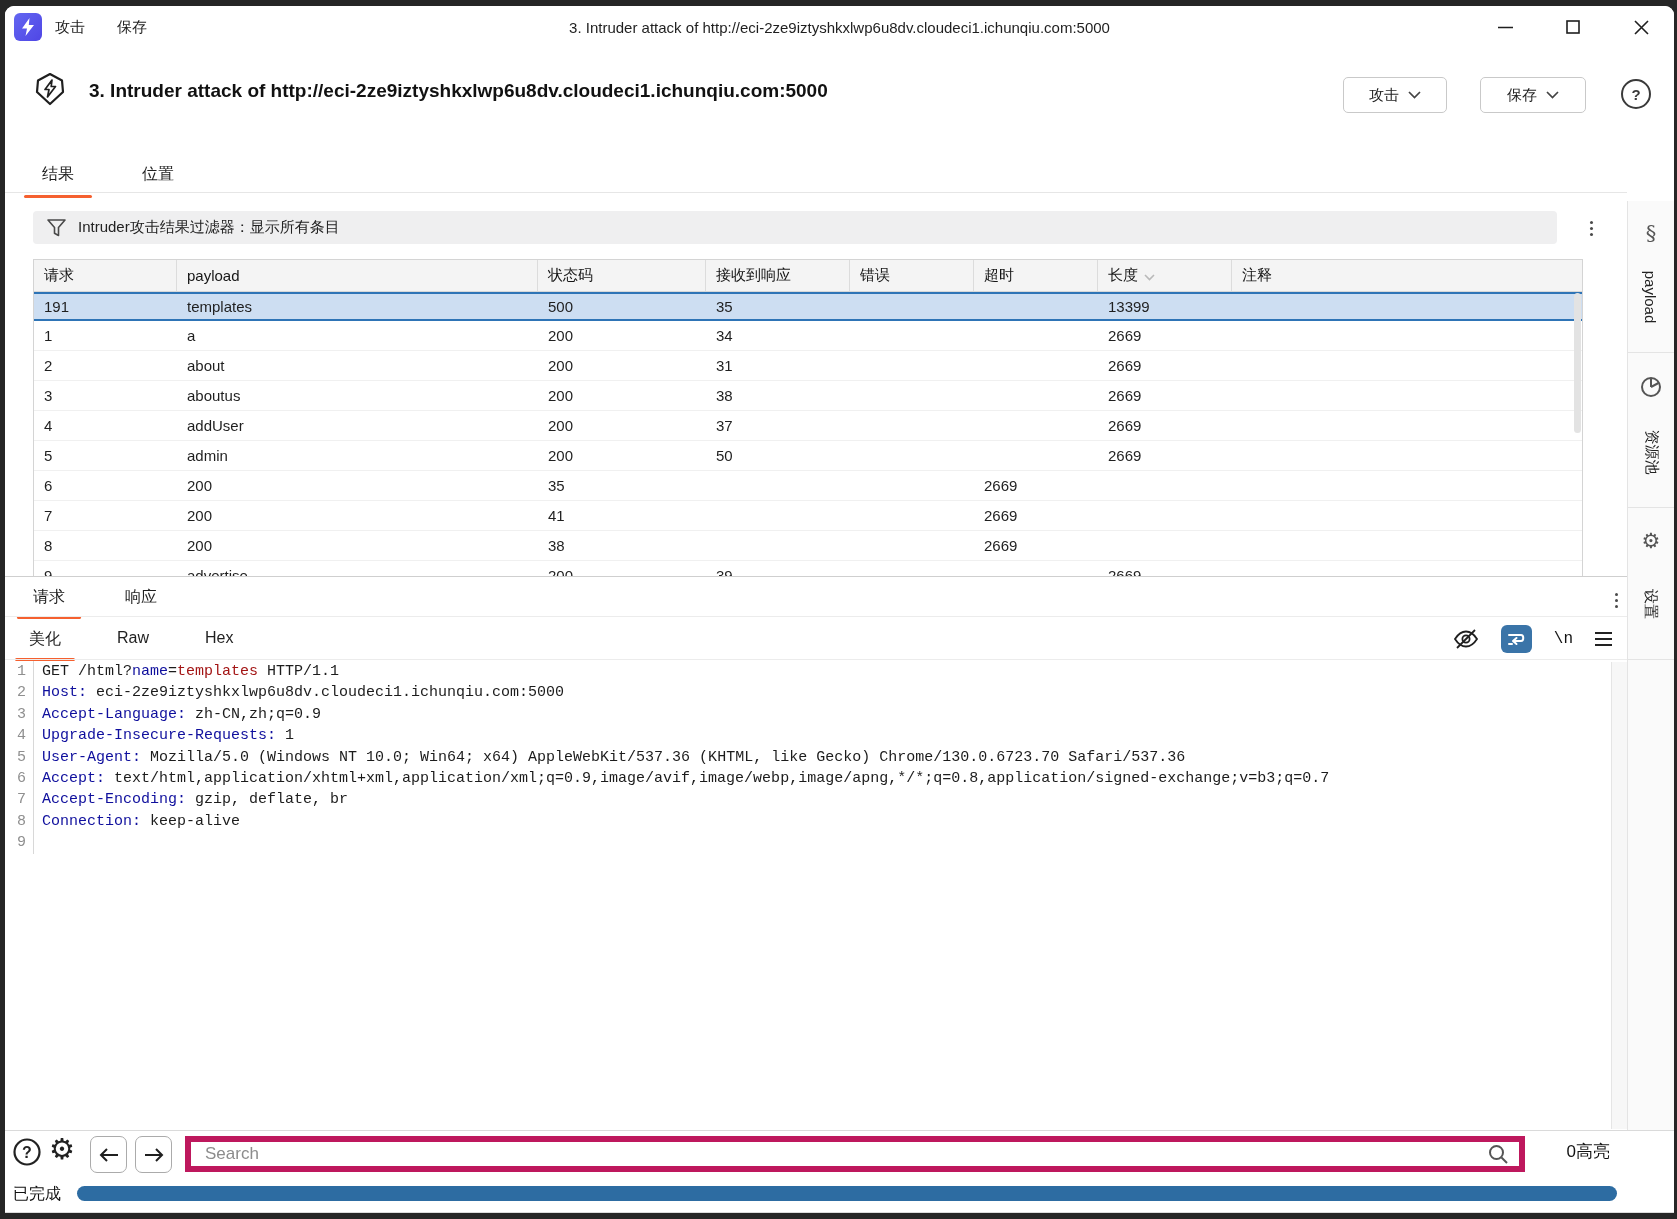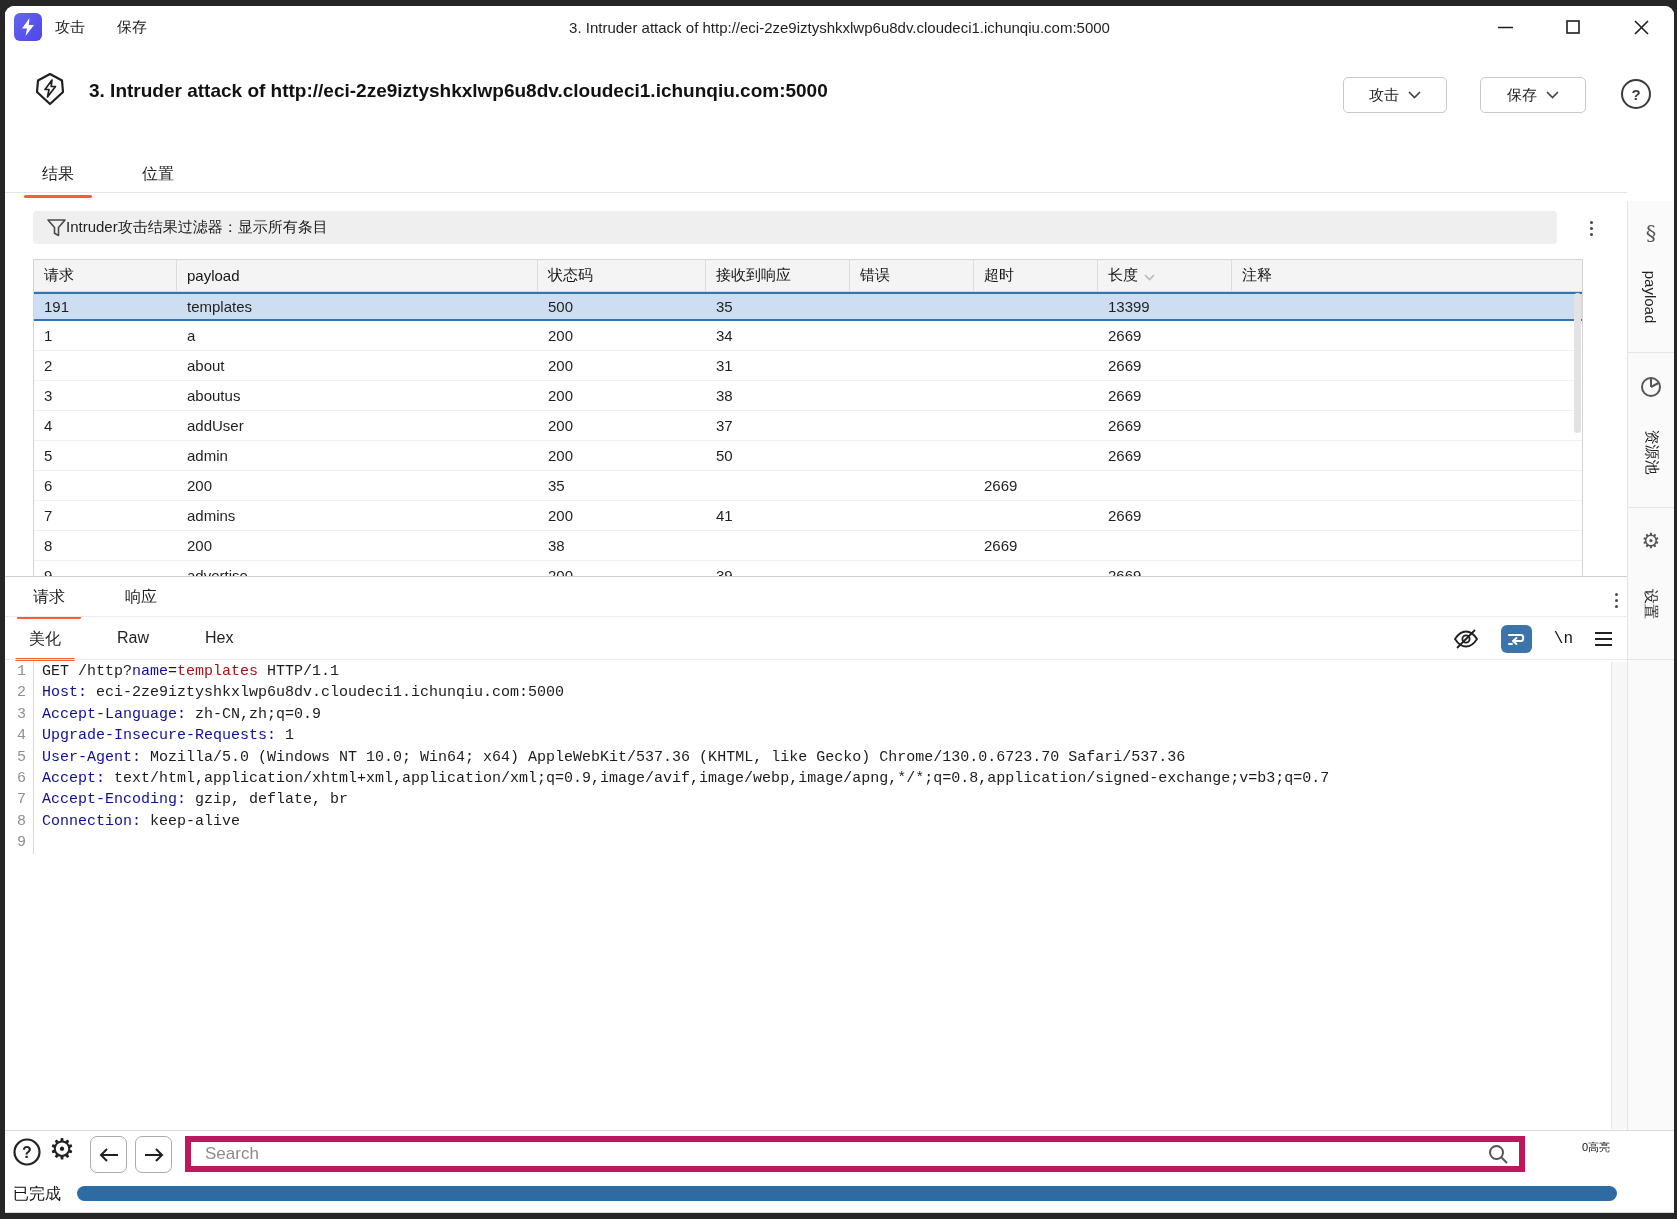--- a/index.html
+++ b/index.html
@@ -29,21 +29,21 @@
     display:flex;align-items:center;justify-content:center;font-size:15px;font-weight:bold;color:#3a3a3a;}
 
   
   .rtabs{position:absolute;left:27px;top:152px;display:flex;gap:48px;}
   .rtabs .tab{padding:6px 10px 12px 10px;font-size:16px;position:relative;}
   .tabs-underline-row{position:absolute;left:0;top:186px;width:1622px;border-bottom:1px solid #e6e6e6;}
   .tab.active:after{content:"";position:absolute;left:-8px;right:-8px;bottom:-1px;height:3px;background:#f5602f;border-radius:2px;}
 
   
   .filterbar{position:absolute;left:28px;top:205px;width:1524px;height:33px;background:#efeff0;border-radius:4px;
-    display:flex;align-items:center;padding-left:14px;box-sizing:border-box;font-size:15px;color:#222;}
+    display:flex;align-items:center;gap:12px;padding-left:14px;box-sizing:border-box;font-size:15px;color:#222;}
   .kebab{display:flex;flex-direction:column;gap:3px;align-items:center;justify-content:center;width:20px;height:24px;}
   .kebab i{width:3px;height:3px;border-radius:50%;background:#4a4a4a;}
   .filter-kebab{position:absolute;left:1576px;top:210px;}
 
   
   .rtable{position:absolute;left:28px;top:253px;width:1550px;height:318px;border:1px solid #d4d4d4;
     box-sizing:border-box;overflow:hidden;background:#fff;}
   .trow{display:grid;grid-template-columns:143px 361px 168px 144px 124px 124px 134px auto;}
   .thead{background:#f4f4f4;border-bottom:1px solid #d8d8d8;height:31px;}
   .thead .cell{display:flex;align-items:center;gap:6px;padding-left:10px;border-right:1px solid #dcdcdc;
@@ -95,21 +95,21 @@
   .toolbar{position:absolute;left:0;top:1124px;width:1669px;height:44px;border-top:1px solid #dadada;background:#fff;}
   .tool-ic{position:absolute;top:6px;}
   .nav-btn{position:absolute;top:1130px;width:37px;height:37px;border:1px solid #ababab;border-radius:7px;background:#fff;
     display:flex;align-items:center;justify-content:center;box-sizing:border-box;}
   .searchbox{position:absolute;left:180px;top:1130px;width:1340px;height:36px;border:6px solid #be185d;background:#fff;
     box-sizing:border-box;display:flex;align-items:center;}
   .searchbox input{flex:1;border:none;outline:none;font-size:17px;color:#1f1f1f;padding:0 10px 0 14px;
     font-family:"Liberation Sans",sans-serif;background:transparent;}
   .searchbox input::placeholder{color:#8c8c8c;}
   .mag{margin-right:10px;}
-  .hl-count{position:absolute;right:64px;top:1134px;font-size:11px;color:#111;}
+  .hl-count{position:absolute;right:64px;top:1134px;font-size:17px;color:#111;}
 
   
   .statusbar{position:absolute;left:0;top:1168px;width:1669px;height:38px;background:#fff;}
   .status-text{position:absolute;left:8px;top:10px;font-size:16px;color:#111;}
   .progress{position:absolute;left:72px;top:12px;width:1540px;height:15px;border-radius:8px;background:#2d6ca2;}
   .bottom-strip{position:absolute;left:0;top:1206px;width:1669px;height:7px;background:#dcdcdc;}
 </style>
 </head>
 <body>
 
@@ -279,21 +279,20 @@
           <div class="cell">6</div>
           <div class="cell">200</div>
           <div class="cell">35</div>
           <div class="cell"></div>
           <div class="cell"></div>
           <div class="cell">2669</div>
           <div class="cell"></div>
         </div>
         <div class="trow">
           <div class="cell">7</div>
-          <div class="cell">admins</div>
           <div class="cell">200</div>
           <div class="cell">41</div>
           <div class="cell"></div>
           <div class="cell"></div>
           <div class="cell">2669</div>
           <div class="cell"></div>
         </div>
         <div class="trow">
           <div class="cell">8</div>
           <div class="cell">200</div>
@@ -350,21 +349,21 @@
     </div>
     <span class="nl-label">\n</span>
     <div class="burger">
         <i></i>
         <i></i>
         <i></i>
       </div>
   </div>
 
   <div class="editor" id="editor">
-      <div class="edline"><div class="gut">1</div><div class="code"><span class="tok-plain">GET /http?</span><span class="tok-key">name</span><span class="tok-plain">=</span><span class="tok-payload">templates</span><span class="tok-plain"> HTTP/1.1</span></div></div>
+      <div class="edline"><div class="gut">1</div><div class="code"><span class="tok-plain">GET /html?</span><span class="tok-key">name</span><span class="tok-plain">=</span><span class="tok-payload">templates</span><span class="tok-plain"> HTTP/1.1</span></div></div>
       <div class="edline"><div class="gut">2</div><div class="code"><span class="tok-key">Host:</span><span class="tok-plain"> eci-2ze9iztyshkxlwp6u8dv.cloudeci1.ichunqiu.com:5000</span></div></div>
       <div class="edline"><div class="gut">3</div><div class="code"><span class="tok-key">Accept-Language:</span><span class="tok-plain"> zh-CN,zh;q=0.9</span></div></div>
       <div class="edline"><div class="gut">4</div><div class="code"><span class="tok-key">Upgrade-Insecure-Requests:</span><span class="tok-plain"> 1</span></div></div>
       <div class="edline"><div class="gut">5</div><div class="code"><span class="tok-key">User-Agent:</span><span class="tok-plain"> Mozilla/5.0 (Windows NT 10.0; Win64; x64) AppleWebKit/537.36 (KHTML, like Gecko) Chrome/130.0.6723.70 Safari/537.36</span></div></div>
       <div class="edline"><div class="gut">6</div><div class="code"><span class="tok-key">Accept:</span><span class="tok-plain"> text/html,application/xhtml+xml,application/xml;q=0.9,image/avif,image/webp,image/apng,*/*;q=0.8,application/signed-exchange;v=b3;q=0.7</span></div></div>
       <div class="edline"><div class="gut">7</div><div class="code"><span class="tok-key">Accept-Encoding:</span><span class="tok-plain"> gzip, deflate, br</span></div></div>
       <div class="edline"><div class="gut">8</div><div class="code"><span class="tok-key">Connection:</span><span class="tok-plain"> keep-alive</span></div></div>
       <div class="edline"><div class="gut">9</div><div class="code"></div></div>
     </div>
   <div class="ed-scroll"></div>

